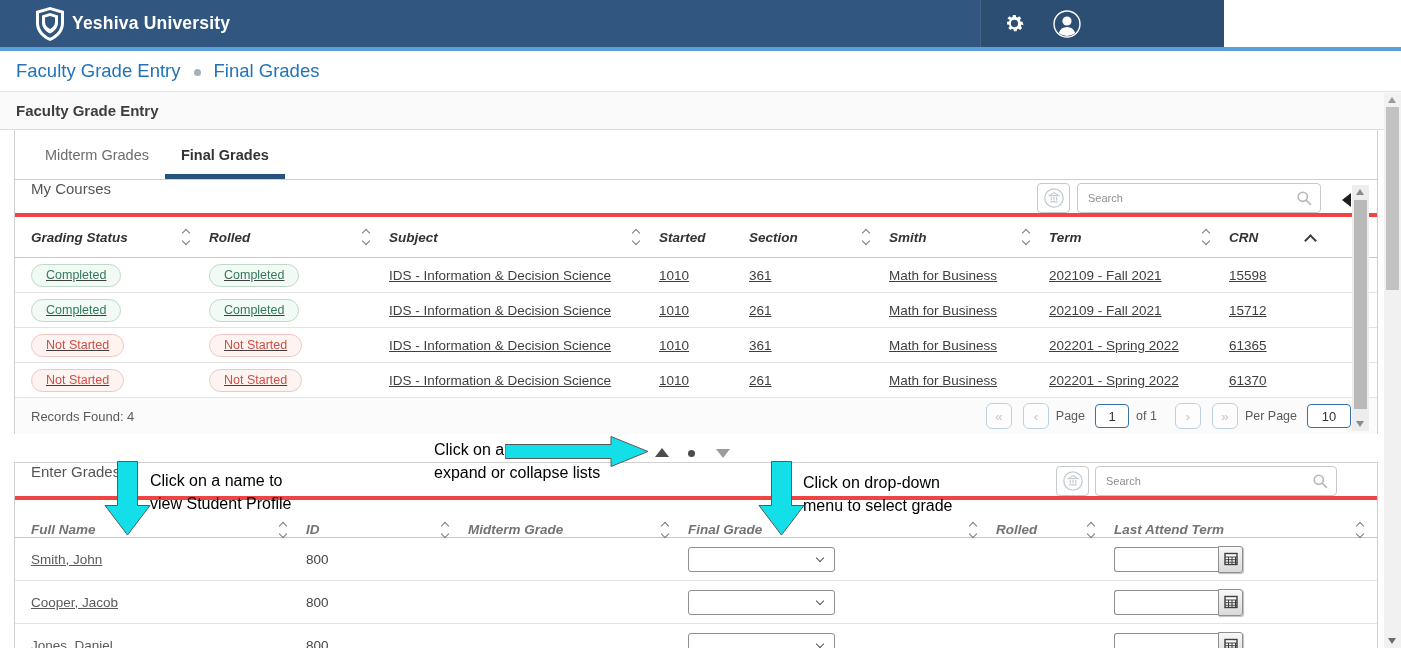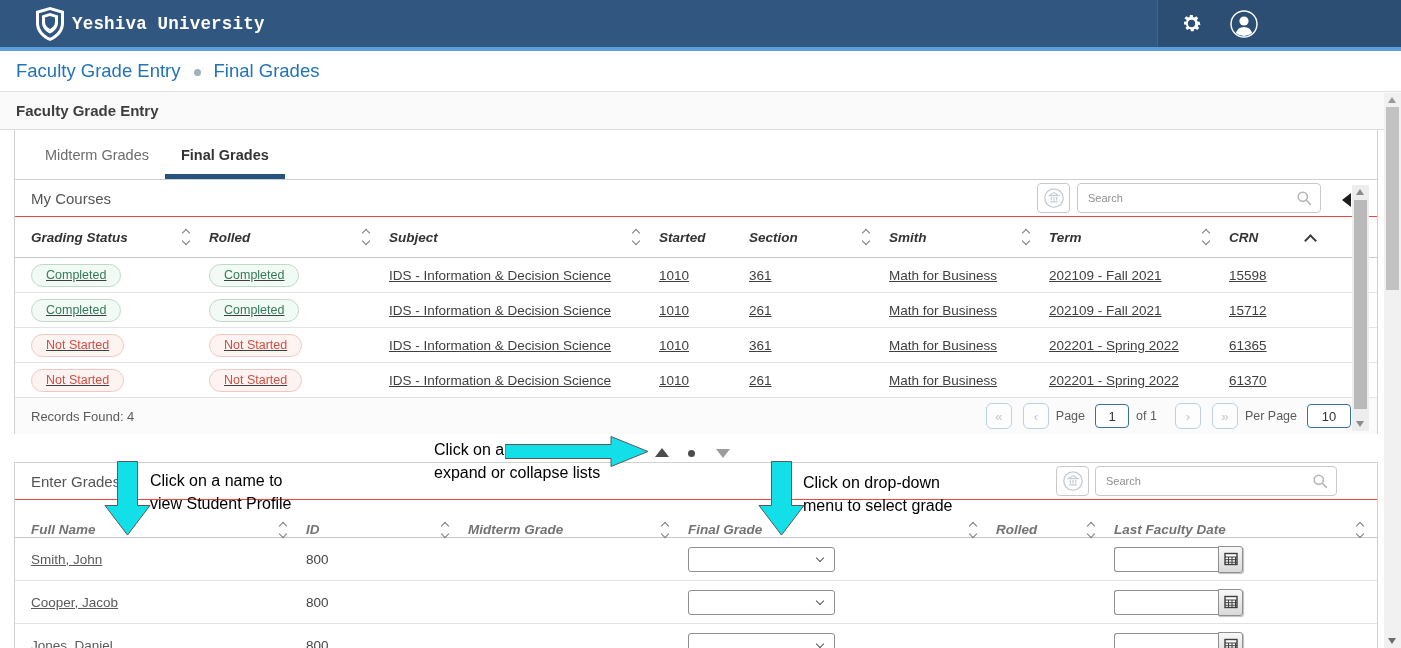--- a/index.html
+++ b/index.html
@@ -1,21 +1,21 @@
 <!DOCTYPE html>
 <html><head>
 <meta charset="utf-8">
 <style>
   * { margin:0; padding:0; box-sizing:border-box; }
   html,body { background:#fff; }
   #page { position:relative; width:1401px; height:648px; overflow:hidden; background:#fff;
           font-family:"Liberation Sans", sans-serif; color:#333; }
 
   
-  .topbar { position:absolute; left:0; top:0; width:1401px; height:47px; background:#31567F;font-family:Liberation Mono, monospace; }
+  .topbar { position:absolute; left:0; top:0; width:1224px; height:47px; background:#31567F; }
   .topbar-right { position:absolute; right:0; top:0; width:244px; height:47px; background:#2C4E72;
                   border-left:1px solid rgba(255,255,255,.12); display:flex; align-items:center; gap:26px; padding-left:22px; }
   .brand { position:absolute; left:72px; top:0; height:47px; display:flex; align-items:center;
            color:#fff; font-size:17.5px; font-weight:600; letter-spacing:.2px; }
   .logo { position:absolute; left:33px; top:6px; width:34px; height:36px; }
   .accent { position:absolute; left:0; top:47px; width:1401px; height:4px; background:#5B9FDD; }
 
   
   .crumbbar { position:absolute; left:0; top:51px; width:1401px; height:41px; background:#fff;
               border-bottom:1px solid #e2e2e2; display:flex; align-items:center; padding-left:16px; }
@@ -31,21 +31,21 @@
             display:flex; align-items:stretch; padding-left:14px; }
   .tab { display:flex; align-items:center; padding:0 16px; font-size:14.5px; color:#6d6d6d; cursor:pointer; }
   .tab.active { color:#333; font-weight:bold; box-shadow:inset 0 -5px 0 #26547C; }
 
   
   .panel { position:absolute; left:14px; width:1364px; background:#fff;
            border-left:1px solid #d0d0d0; border-right:1px solid #d0d0d0; }
   #mc-panel { top:180px; height:254px; border-bottom:1px solid #d0d0d0; }
   #eg-panel { top:462px; height:200px; border-top:1px solid #d0d0d0; }
 
-  .sec-head { position:relative; height:37px; border-bottom:1px solid #ef4444; display:flex; align-items:center; padding-left:16px; }
+  .sec-head { position:relative; height:37px; border-bottom:4px solid #ef4444; display:flex; align-items:flex-start; padding-left:16px; }
   .sec-title { font-size:15px; color:#555; }
   .toolsbtn { position:absolute; top:3px; width:33px; height:30px; background:#fff; border:1px solid #c9c9c9;
               border-radius:4px; display:flex; align-items:center; justify-content:center; cursor:pointer; }
   .searchbox { position:absolute; top:3px; height:30px; }
   .searchbox input { width:100%; height:30px; border:1px solid #c9c9c9; border-radius:4px; padding:0 30px 0 10px;
                      font-size:11px; color:#444; font-family:"Liberation Sans",sans-serif; outline:none; }
   .searchbox input::placeholder { color:#8f8f8f; }
   .searchbox svg { position:absolute; right:9px; top:7px; }
   #mc-tools { right:307px; } #mc-search { right:56px; width:244px; }
   #eg-tools { right:288px; } #eg-search { right:40px; width:242px; }
@@ -373,21 +373,21 @@
           </span>
         </div>
       <div class="hcell eg5">
           <span>Rolled</span>
           <span class="sort">
             <i class="ch up"></i>
             <i class="ch dn"></i>
           </span>
         </div>
       <div class="hcell eg6">
-          <span>Last Faculty Date</span>
+          <span>Last Attend Term</span>
           <span class="sort" style="margin-right:14px">
             <i class="ch up"></i>
             <i class="ch dn"></i>
           </span>
         </div>
     </div>
 
     <div class="eg-row">
       <div class="cell eg1">
           <span class="name-link">Smith, John</span>

